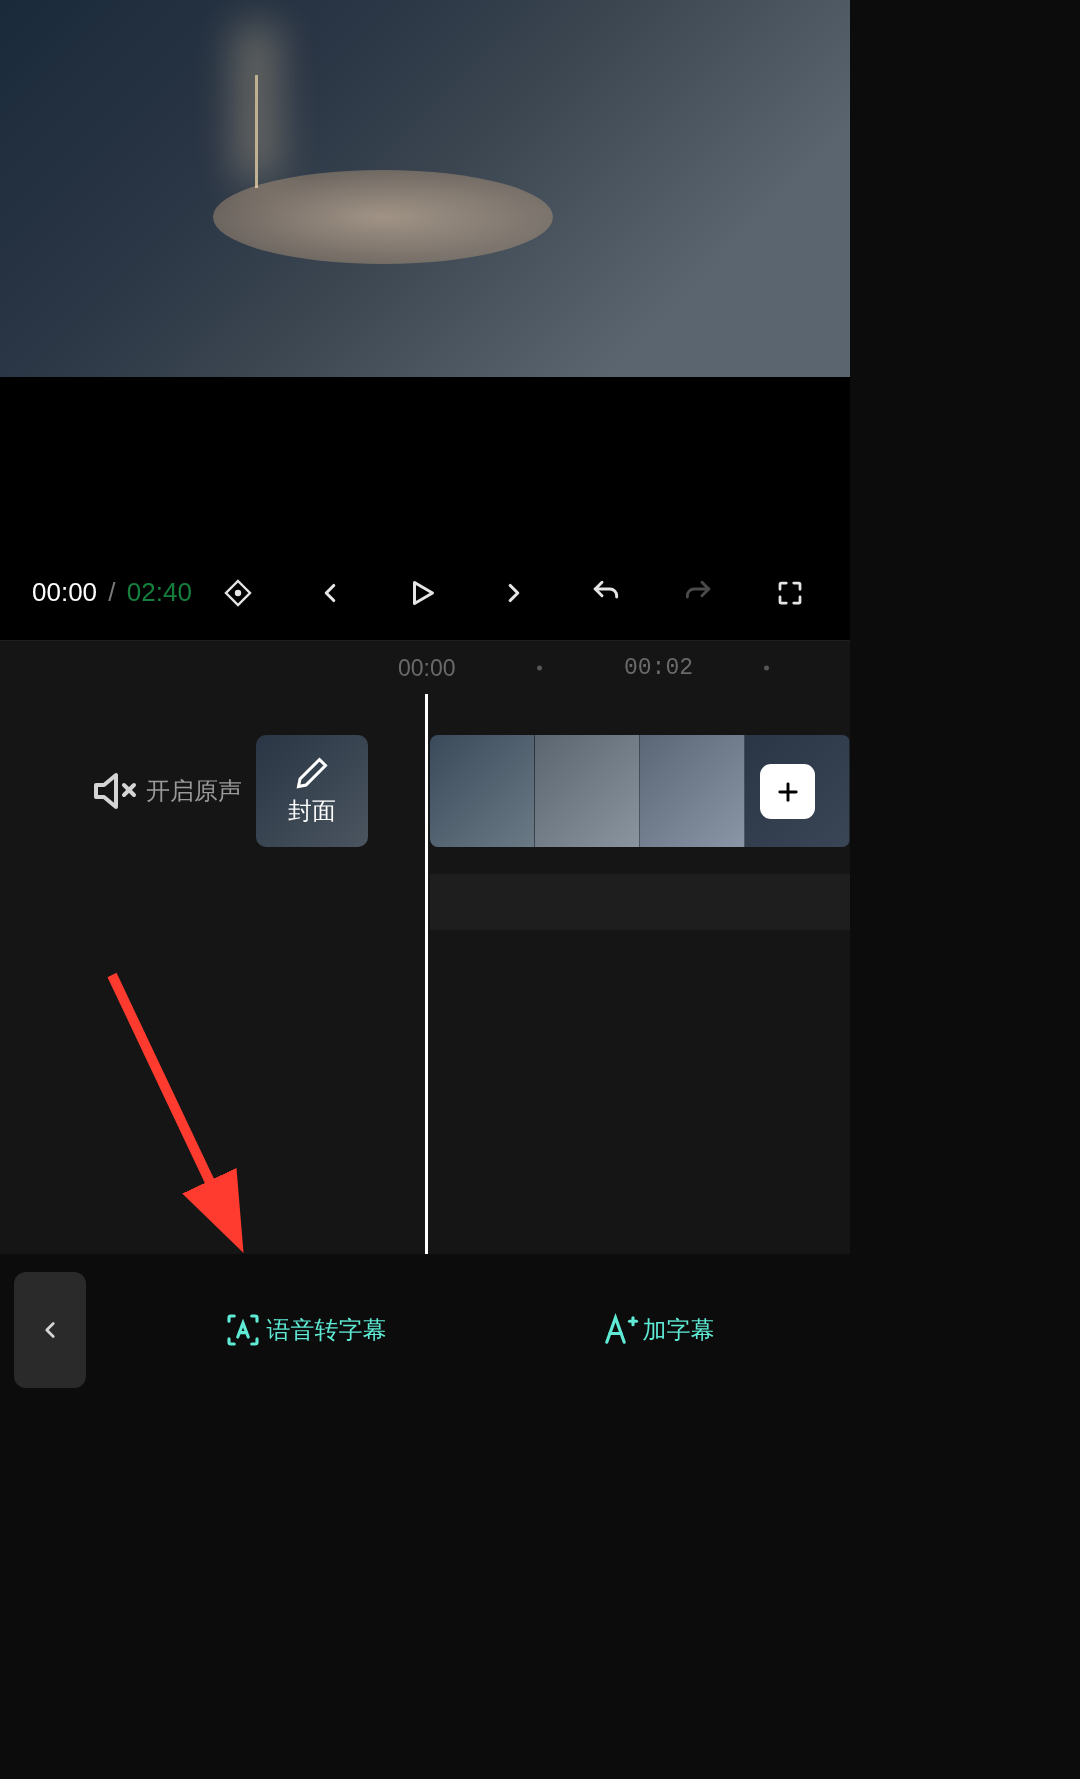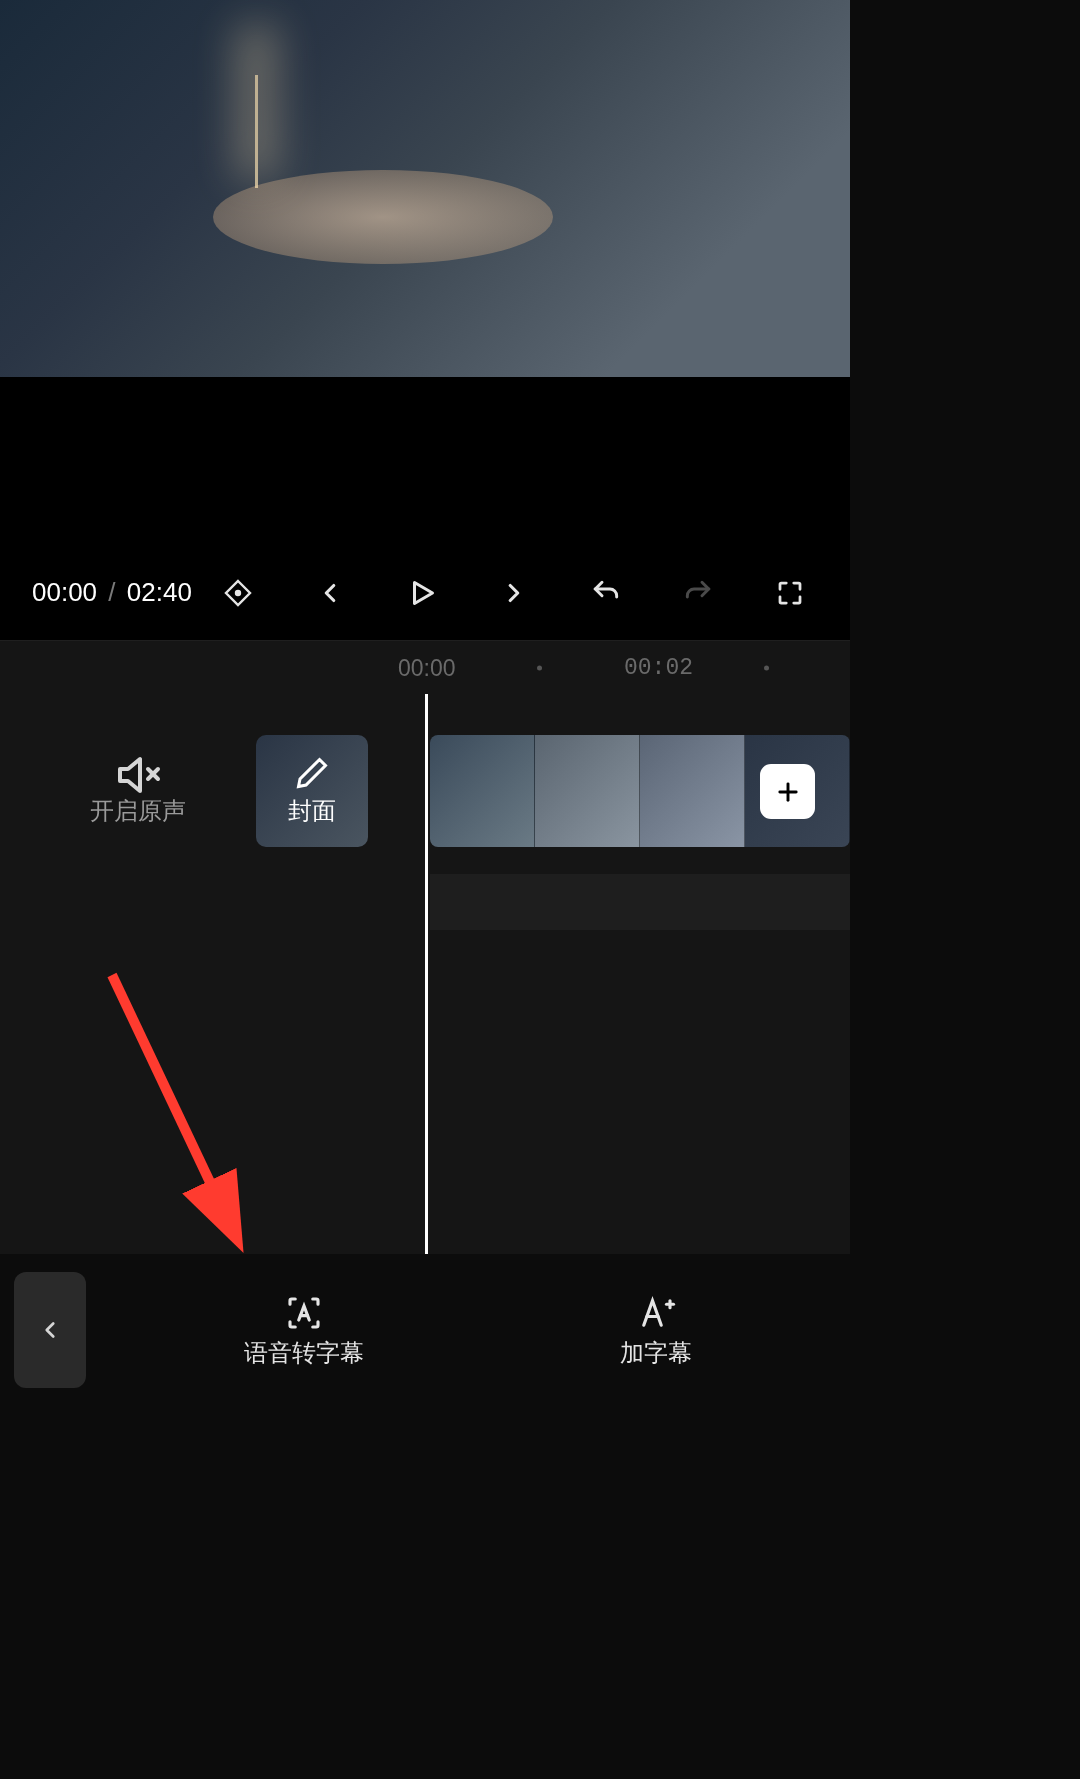--- a/index.html
+++ b/index.html
@@ -55,21 +55,21 @@
       align-items: center;
       padding: 0 32px;
     }
     
     .time-display {
       font-size: 26px;
       font-weight: 500;
     }
     .time-current { color: #fff; }
     .time-sep { color: #7a7a7a; margin: 0 4px; }
-    .time-total { color: #ffffff; }
+    .time-total { color: #15803d; }
     
     .ctrl-icons {
       flex: 1;
       display: flex;
       justify-content: flex-end;
       gap: 52px;
       align-items: center;
       padding-right: 8px;
     }
     .ctrl-btn {
@@ -128,22 +128,23 @@
       width: 100%;
       height: 110px;
       display: flex;
       align-items: center;
     }
     
     .mute-group {
       position: absolute;
       left: 90px;
       display: flex;
-      flex-direction: column;
-      align-items: center;
+      flex-direction: row;
+      align-items: center;
+      gap: 8px;
     }
     .mute-label {
       font-size: 24px;
       color: #9a9a9a;
     }
     
     .cover-thumb {
       position: absolute;
       left: 256px;
       width: 112px;
@@ -230,24 +231,24 @@
       justify-content: center;
     }
     .bottom-actions {
       flex: 1;
       display: flex;
       justify-content: space-around;
       padding: 0 30px;
     }
     .action-item {
       display: flex;
-      flex-direction: column;
+      flex-direction: row;
       align-items: center;
       gap: 3px;
-      color: #e5e5e5;
+      color: #5eead4;
     }
     .action-label { font-size: 24px; }
   </style>
 </head>
 <body>
 
 <div class="video-preview"></div>
 <div class="black-gap"></div>
 
 <div class="playback-controls">

